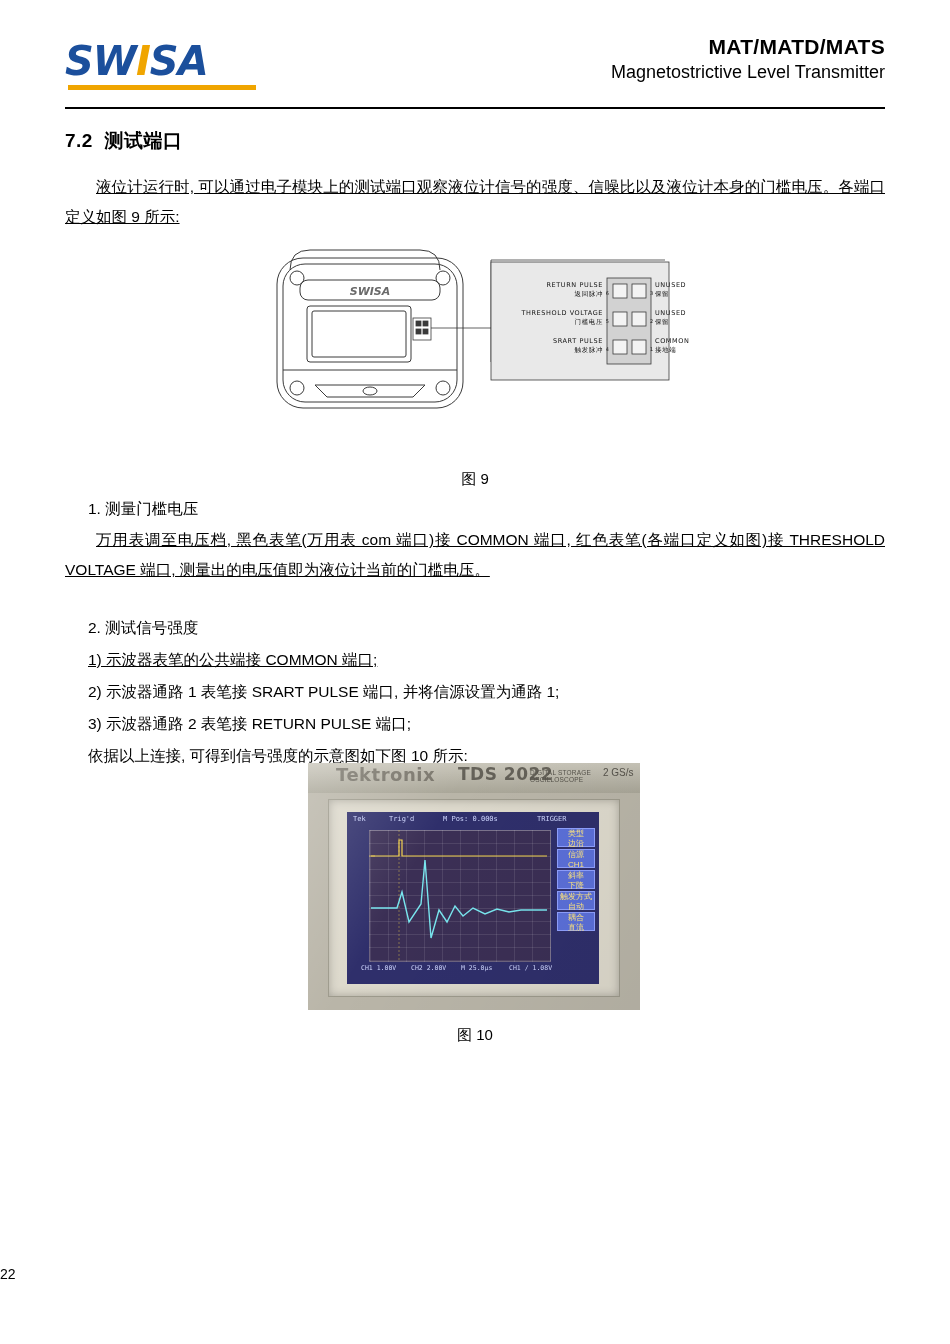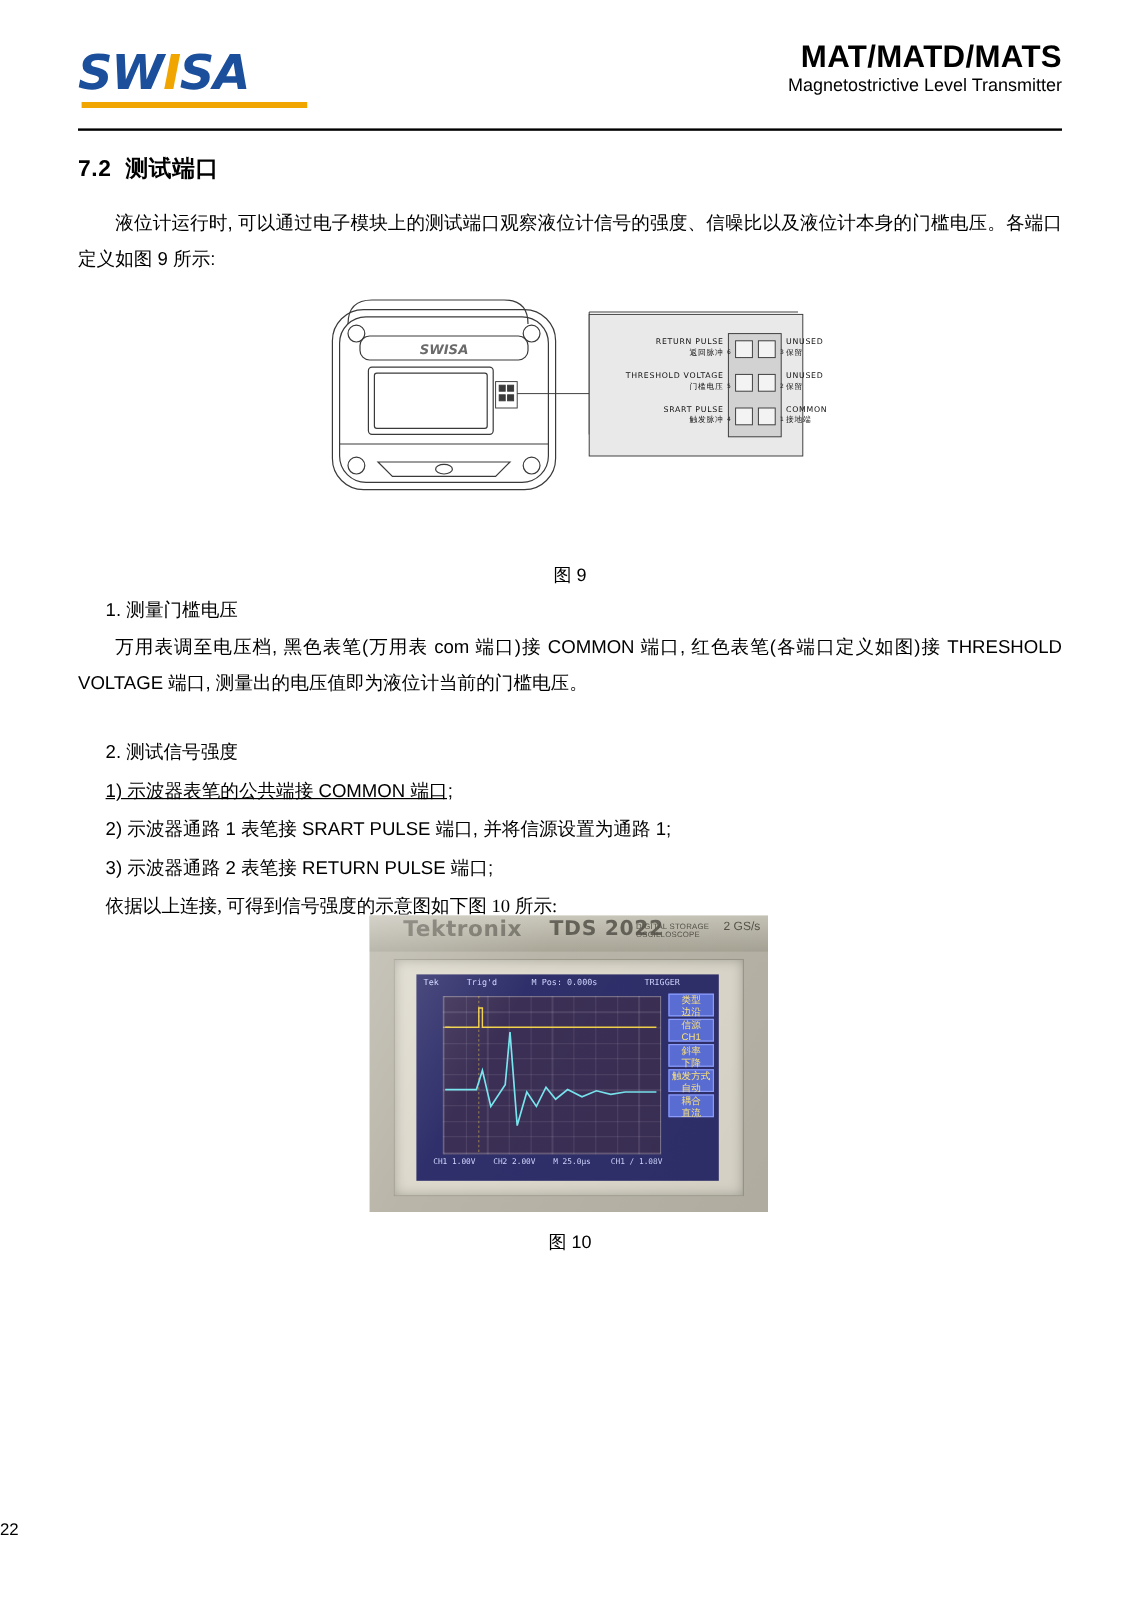--- a/index.html
+++ b/index.html
@@ -57,27 +57,27 @@
     height: 5px;
     background: #f0a500;
   }
   .header-right {
     position: absolute;
     right: 0;
     top: 0;
     text-align: right;
   }
   .header-title {
-    font-size: 26px;
+    font-size: 21px;
     font-weight: bold;
     letter-spacing: 0.3px;
     line-height: 26px;
   }
   .header-sub {
-    font-size: 15px;
+    font-size: 18px;
     line-height: 22px;
     margin-top: 1px;
     padding-left: 38px;
   }
   .header-rule {
     position: absolute;
     left: 65px;
     top: 107px;
     width: 820px;
     height: 2px;
@@ -92,20 +92,21 @@
     font-size: 19px;
     font-weight: bold;
     letter-spacing: 0.5px;
   }
   .para {
     position: absolute;
     font-size: 15.5px;
     line-height: 30px;
     color: #000;
     text-align: justify;
+    text-decoration: underline;
   }
   .p1 {
     left: 65px;
     top: 172px;
     width: 820px;
     text-indent: 31px;
   }
 
   
   .fig9-wrap {
@@ -130,21 +131,21 @@
     position: absolute;
     font-size: 15.5px;
     line-height: 30px;
   }
   .i1 { left: 88px; top: 494px; }
   .p2 { left: 65px; top: 525px; width: 820px; text-indent: 31px; }
   .i2 { left: 88px; top: 613px; }
   .i3 { left: 88px; top: 645px; text-decoration: underline; }
   .i4 { left: 88px; top: 677px; }
   .i5 { left: 88px; top: 709px; }
-  .i6 { left: 88px; top: 741px; font-family: Liberation Serif, serif; }
+  .i6 { left: 88px; top: 741px; }
 
   
   .fig10 {
     position: absolute;
     left: 308px;
     top: 763px;
     width: 332px;
     height: 247px;
     background: #b9b5a8;
     overflow: hidden;

